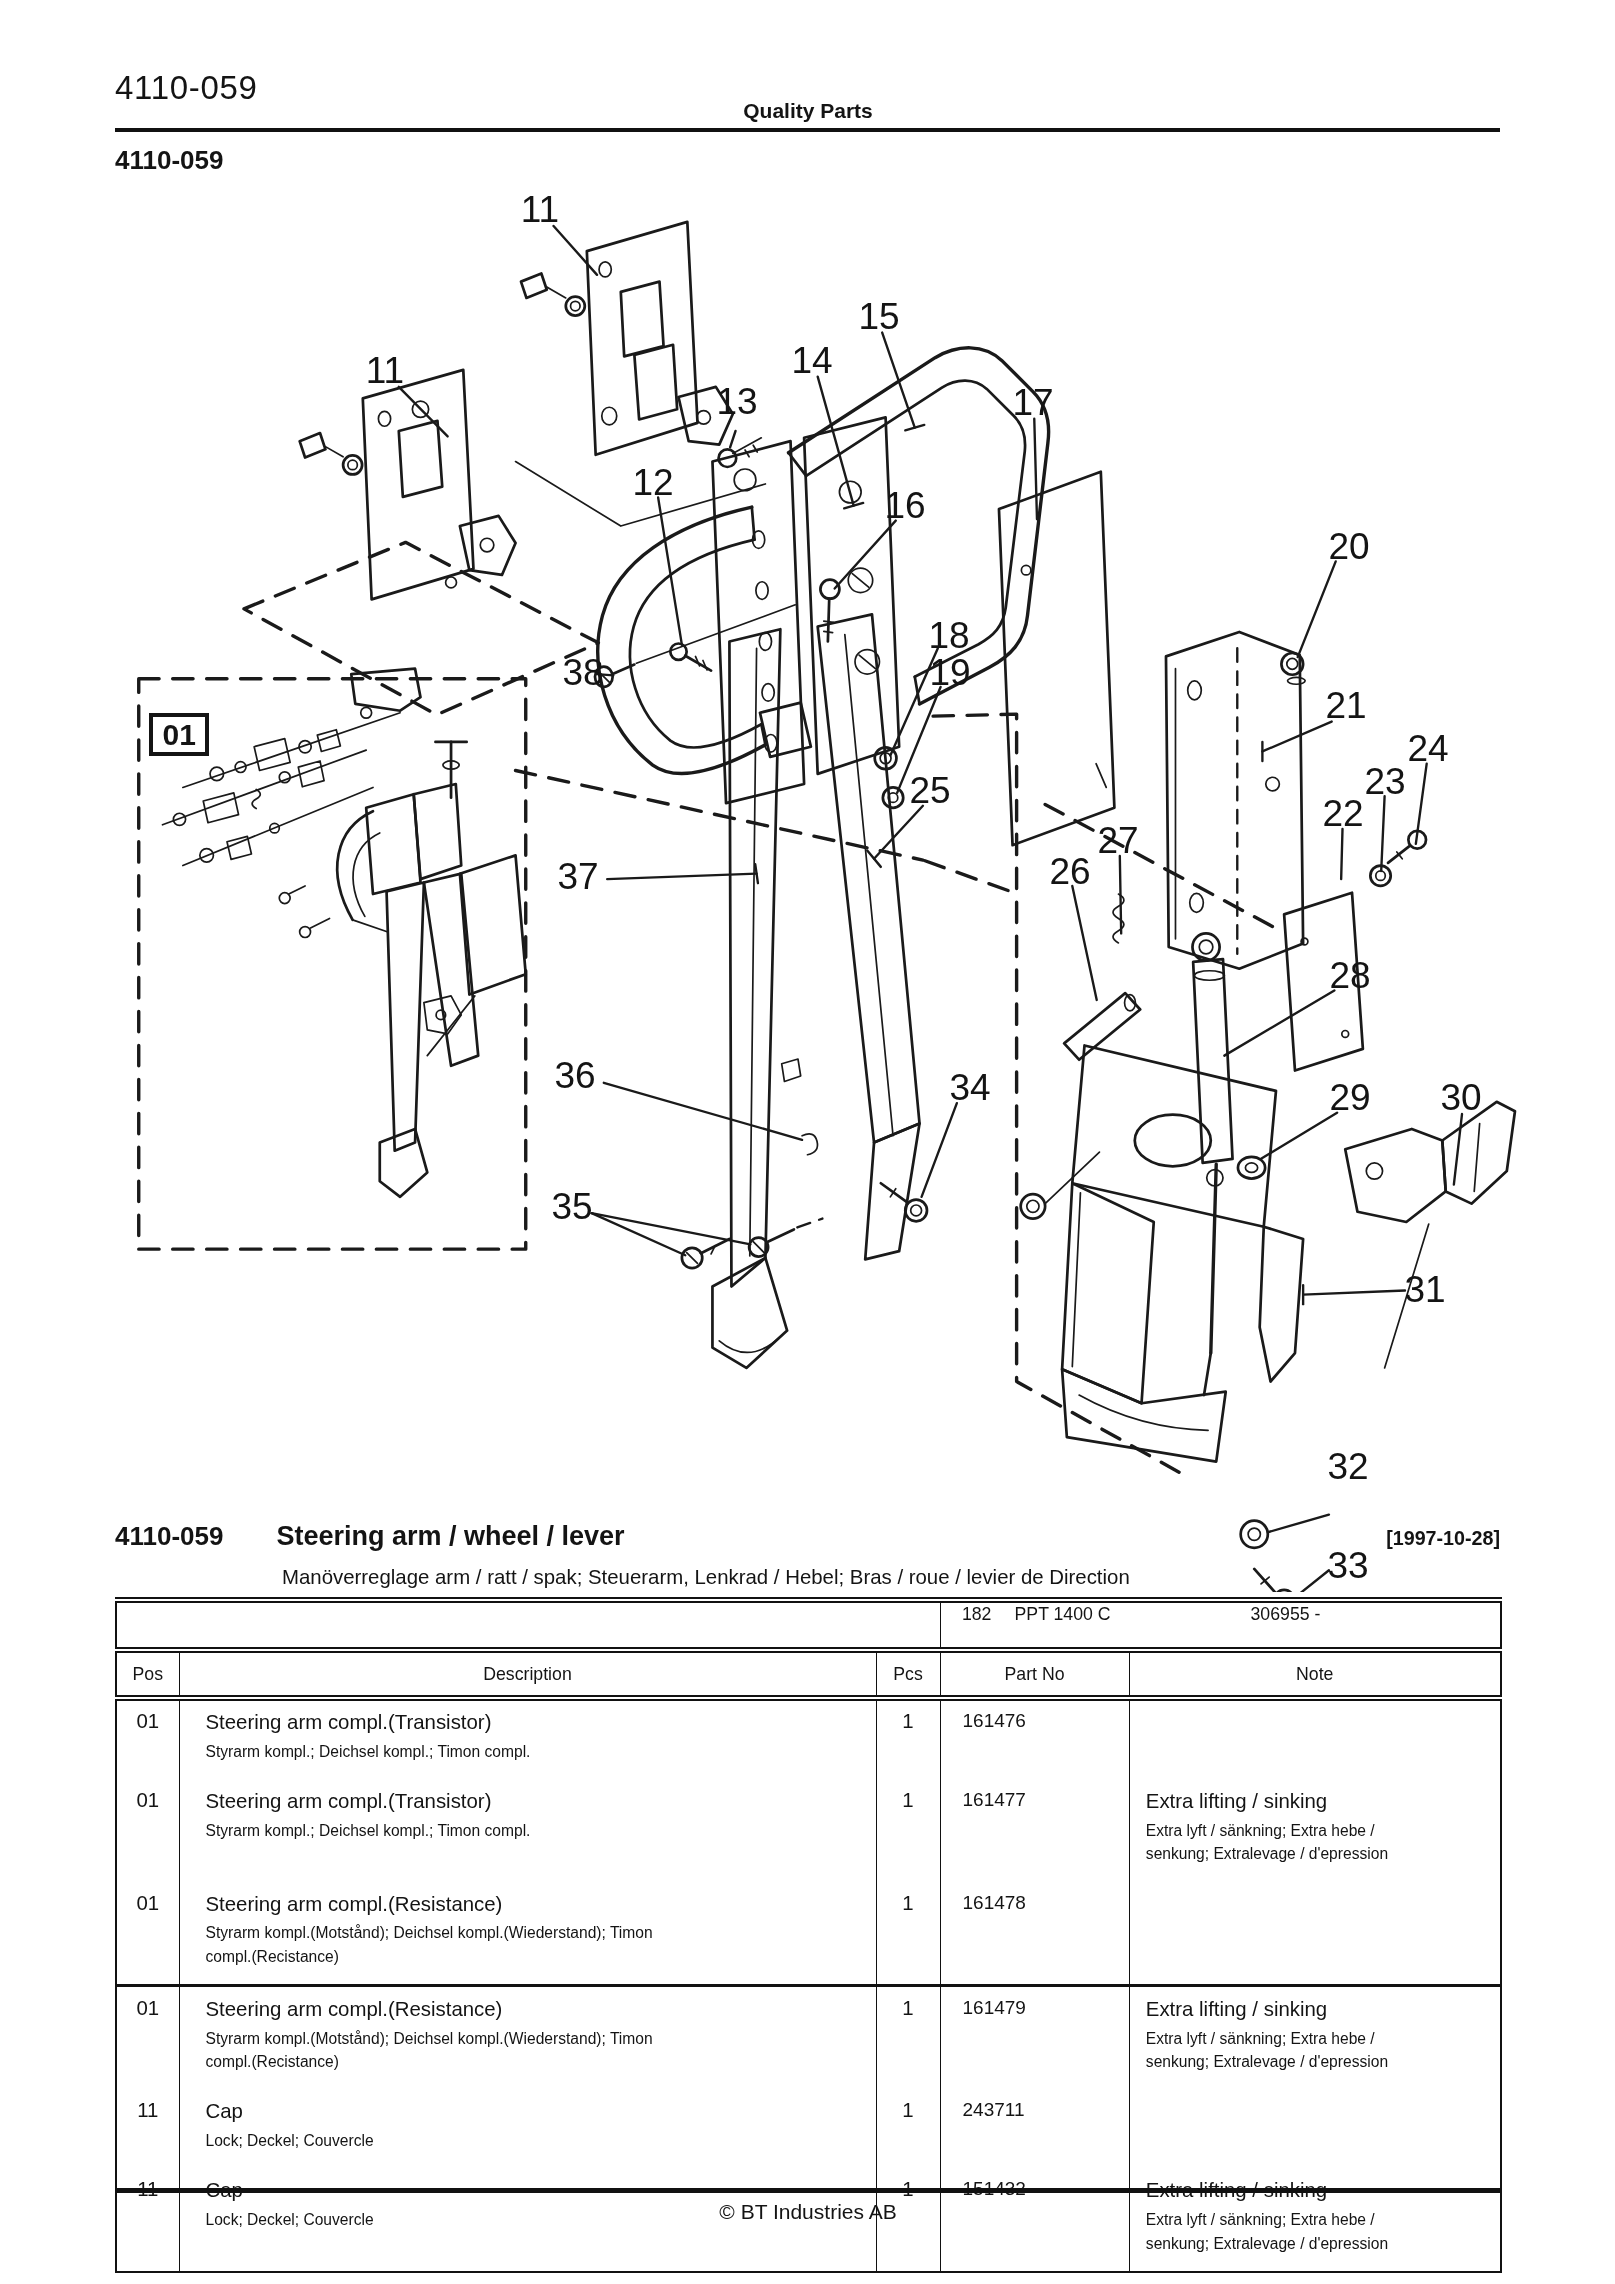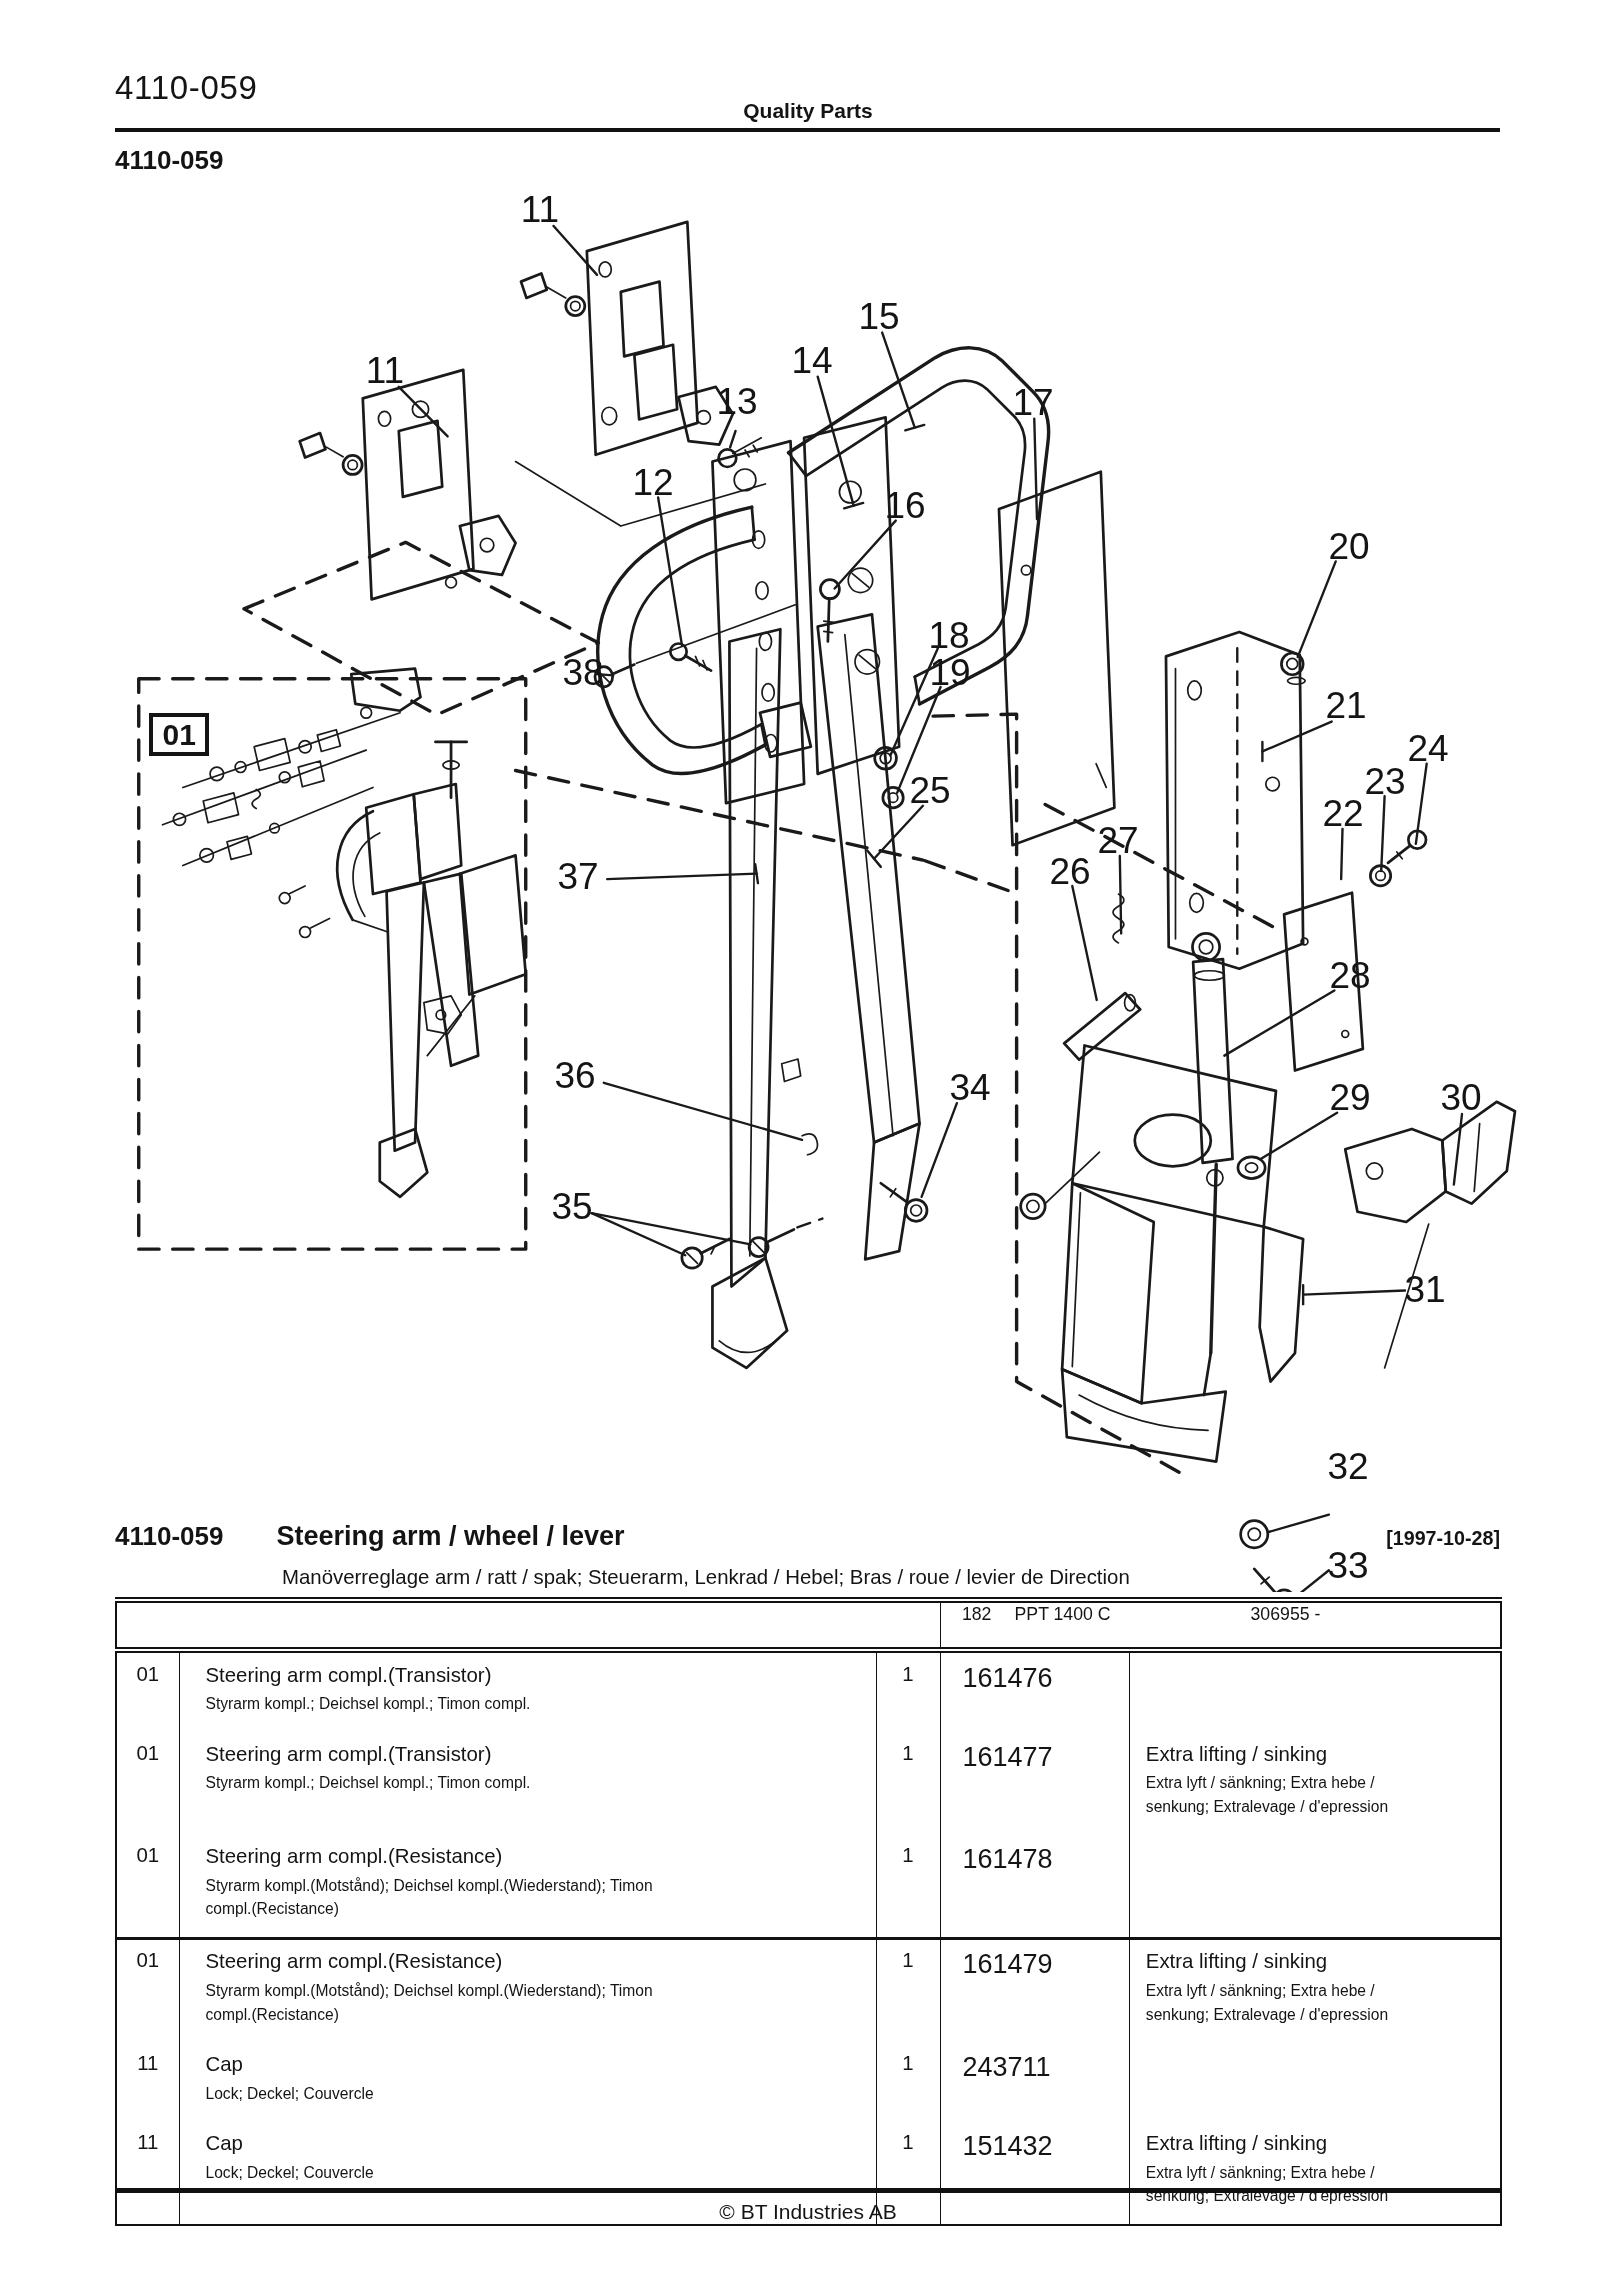--- a/index.html
+++ b/index.html
@@ -42,21 +42,21 @@
   .model-wrap{position:relative;height:22px;}
   .model-wrap span{position:absolute;top:0;}
   .model-code{left:20.4px;} .model-name{left:73px;} .model-serial{left:309px;}
   tr.head-row th{border-bottom:6.1px double #111;font-size:17.7px;font-weight:400;
                  padding:11px 0 9.5px 0;text-align:center;}
   .vline{border-left:1.4px solid #111;}
   #parts-table tbody td{padding-top:9.5px;padding-bottom:16.3px;}
   td.pos{font-size:20.4px;text-align:center;}
   td.desc{padding-left:26px;padding-right:13.6px;}
   td.pcs{font-size:20.4px;text-align:center;}
-  td.part{font-size:27px;padding-left:22px;}
+  td.part{font-size:19px;padding-left:22px;}
   td.note{padding-left:16.3px;padding-right:6.8px;}
   .main{font-size:20.4px;line-height:1.2;}
   .sub{font-size:15.6px;line-height:1.5;margin-top:5.4px;}
   td.desc .sub{max-width:468px;}
   td.note .sub{max-width:270px;}
   tr.group-end td{border-bottom:3.4px solid #111;}
   
   #footer-rule{left:115px;top:2188px;width:1385px;height:4.8px;background:#111;}
   #copyright{left:50%;transform:translateX(-50%);top:2200px;font-size:21px;}
 </style>
@@ -417,20 +417,27 @@
     <tr class="model-row">
       <td class="model-left" colspan="3"></td>
       <td colspan="2">
         <div class="model-wrap">
           <span class="model-code">182</span>
           <span class="model-name">PPT 1400 C</span>
           <span class="model-serial">306955 -</span>
         </div>
       </td>
     </tr>
+    <tr class="head-row">
+      <th>Pos</th>
+      <th class="vline">Description</th>
+      <th class="vline">Pcs</th>
+      <th class="vline">Part No</th>
+      <th class="vline">Note</th>
+    </tr>
   </thead>
   <tbody id="rows-body">
       <tr>
         <td class="pos">01</td>
         <td class="desc vline">
           <div class="main">Steering arm compl.(Transistor)</div>
           <div class="sub">Styrarm kompl.; Deichsel kompl.; Timon compl.</div>
         </td>
         <td class="pcs vline">1</td>
         <td class="part vline">161476</td>

